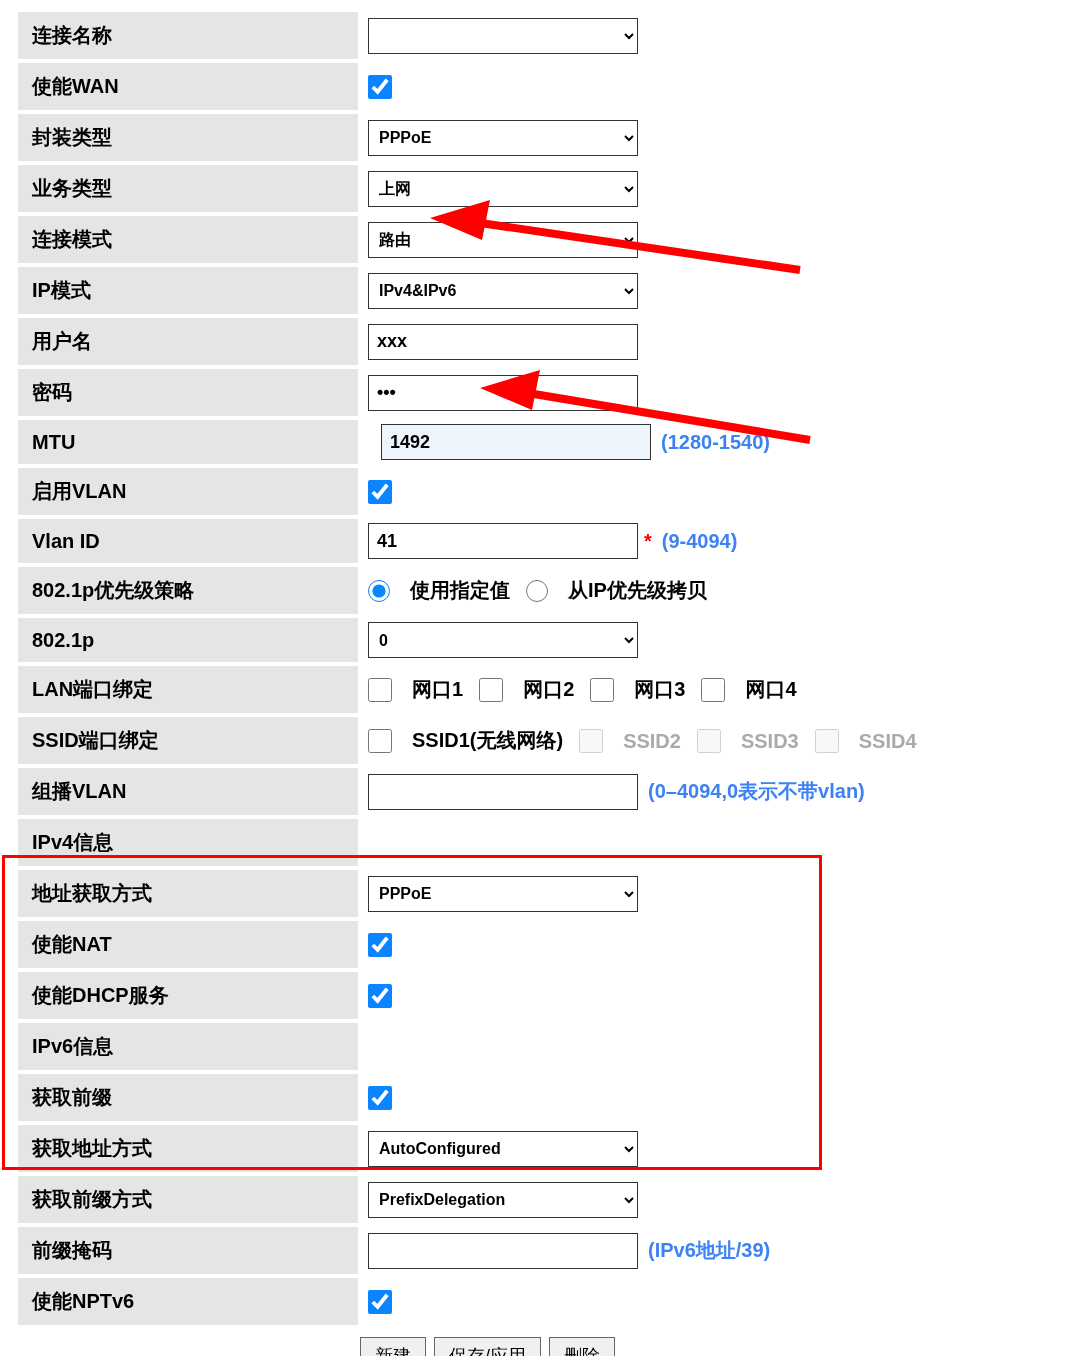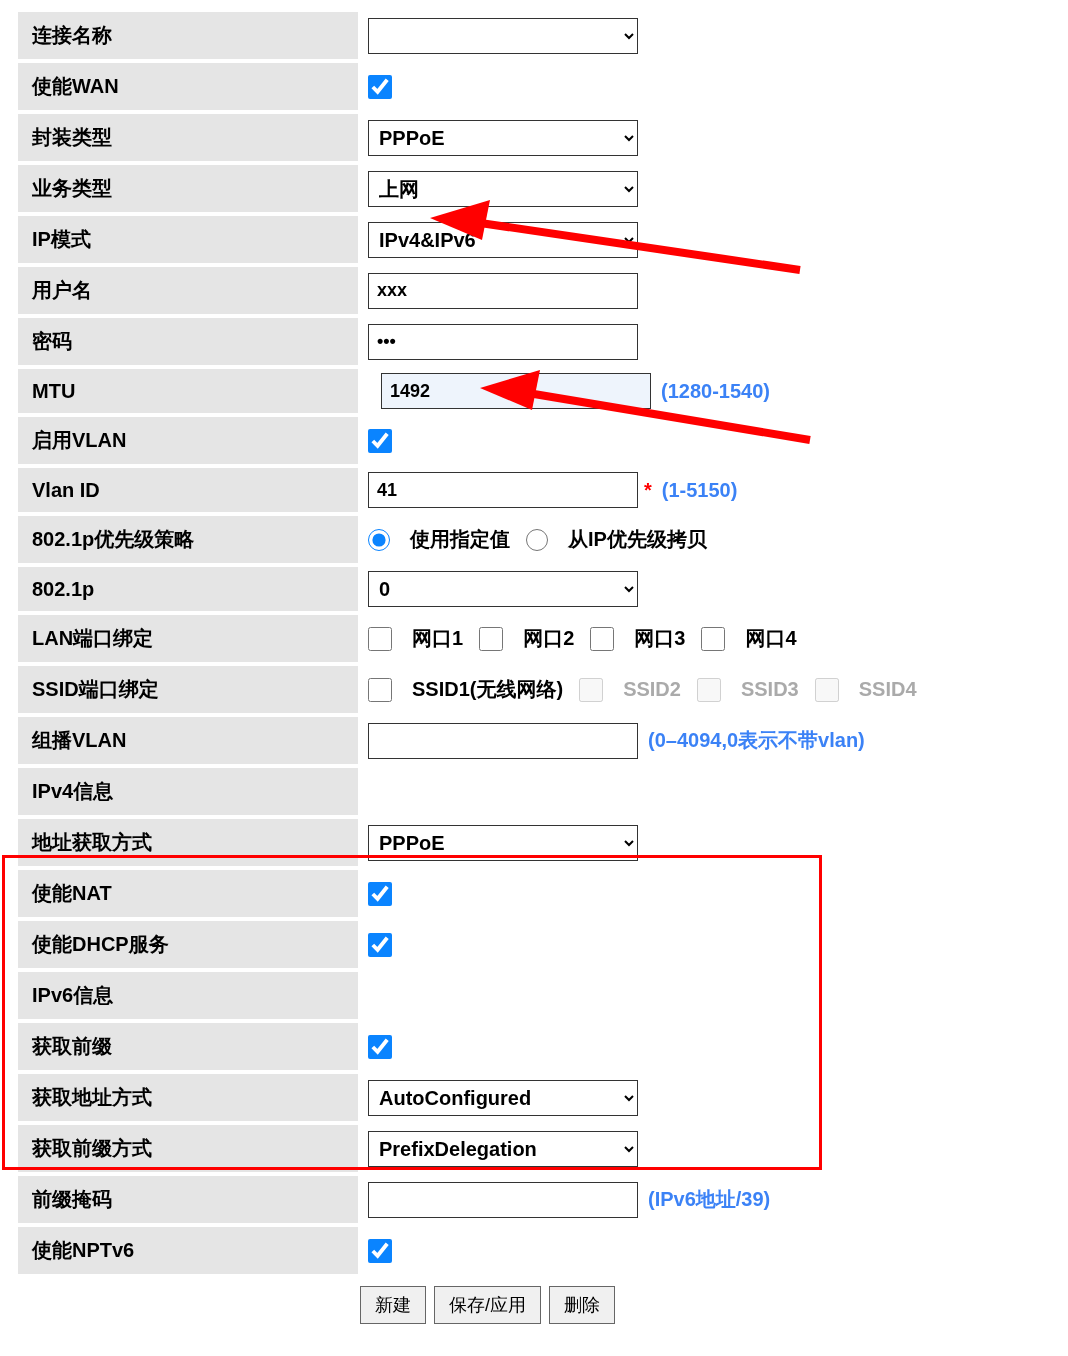--- a/index.html
+++ b/index.html
@@ -34,21 +34,21 @@
       flex: 1;
       padding-left: 10px;
       display: flex;
       align-items: center;
       gap: 6px;
       flex-wrap: wrap;
     }
     select {
       width: 270px;
       height: 36px;
-      font-size: 20px;
+      font-size: 16px;
       font-weight: bold;
       border: 1.5px solid #333;
       padding: 2px 6px;
       background: #fff;
     }
     input[type="text"], input[type="password"] {
       width: 270px;
       height: 36px;
       font-size: 18px;
       font-weight: bold;
@@ -78,20 +78,21 @@
     }
     .radio-label, .check-label {
       font-weight: bold;
       margin-right: 10px;
       display: inline-flex;
       align-items: center;
       gap: 20px;
     }
     .disabled-label {
       color: #aaa;
+      align-items: flex-end;
     }
     .button {
       border: 1.5px solid #666;
       background: #f0f0f0;
       padding: 6px 14px;
       font-size: 18px;
       cursor: pointer;
     }
     .button-row {
       padding-left: 350px;
@@ -149,20 +150,28 @@
 
   <div class="form-row">
     <div class="label-cell">业务类型</div>
     <div class="value-cell">
       <select>
         <option>上网</option>
       </select>
     </div>
   </div>
 
+  <div class="form-row">
+    <div class="label-cell">连接模式</div>
+    <div class="value-cell">
+      <select>
+        <option>路由</option>
+      </select>
+    </div>
+  </div>
 
   <div class="form-row">
     <div class="label-cell">IP模式</div>
     <div class="value-cell">
       <select>
         <option>IPv4&amp;IPv6</option>
       </select>
     </div>
   </div>
 
@@ -193,21 +202,21 @@
     <div class="value-cell">
       <input type="checkbox" checked="" style="">
     </div>
   </div>
 
   <div class="form-row">
     <div class="label-cell">Vlan ID</div>
     <div class="value-cell">
       <input type="text" value="41" style="">
       <span class="required-asterisk">*</span>
-        <span class="hint">(1-5150)</span>
+        <span class="hint">(9-4094)</span>
     </div>
   </div>
 
   <div class="form-row">
     <div class="label-cell">802.1p优先级策略</div>
     <div class="value-cell">
       <label class="radio-label">
         <input type="radio" name="policy" checked="" style="">
         <span class="option-text">使用指定值</span>
       </label>

